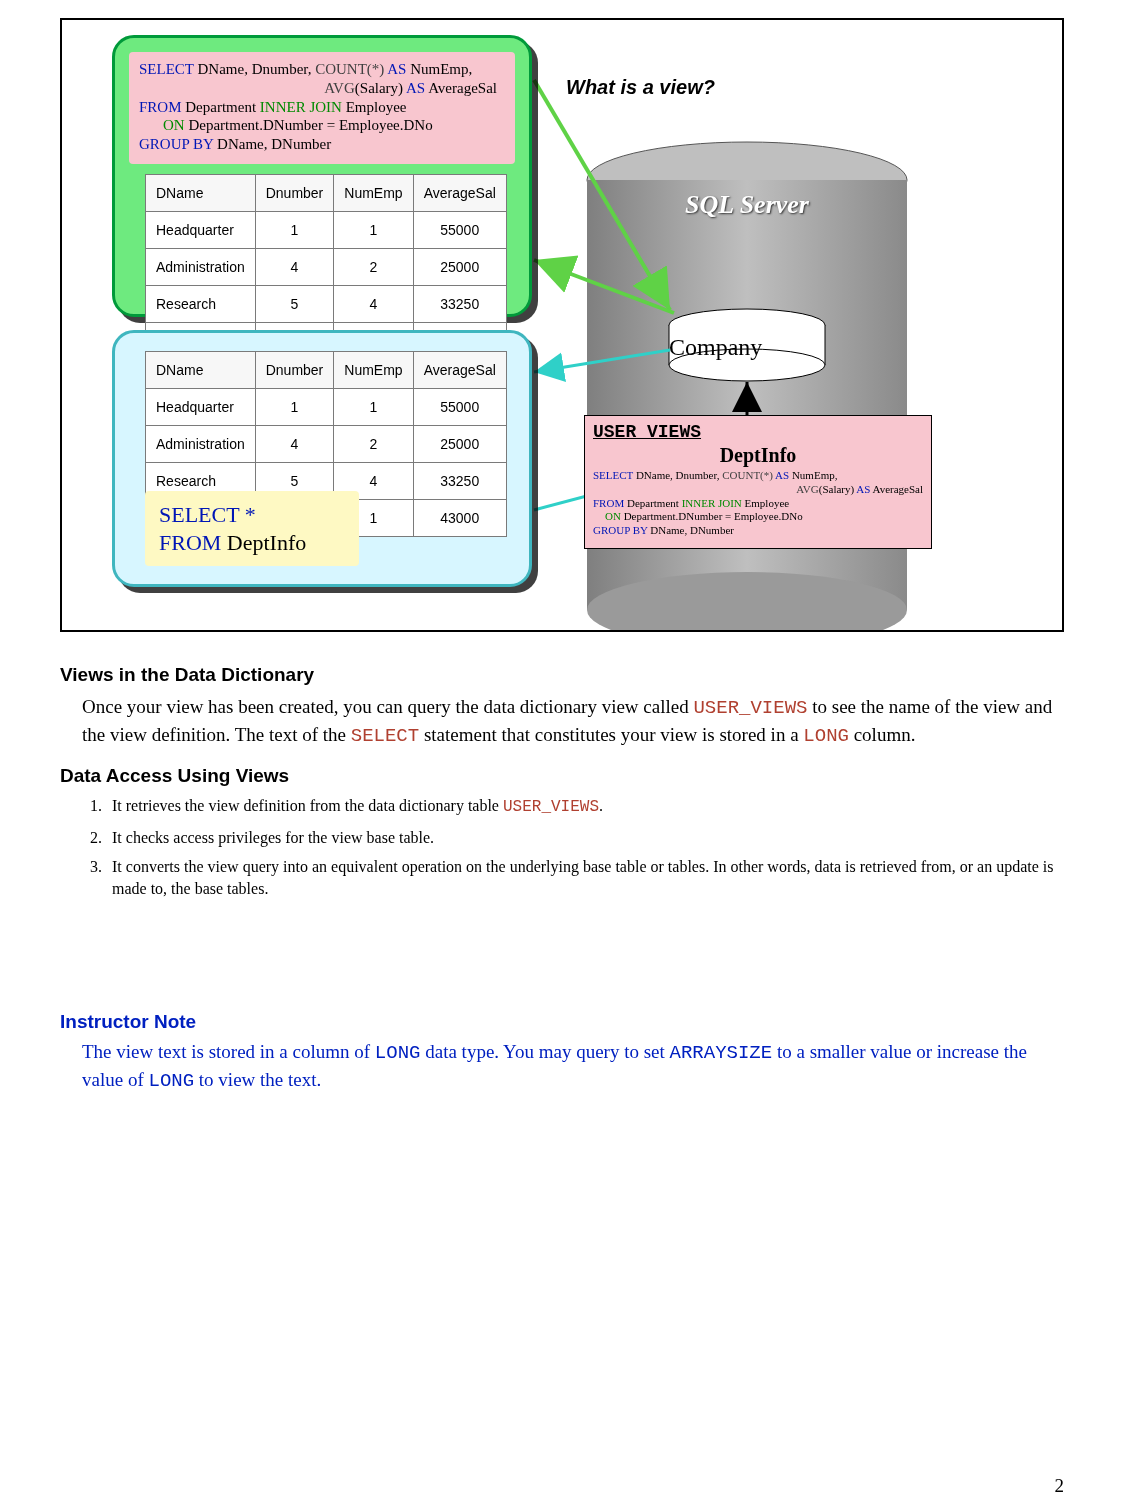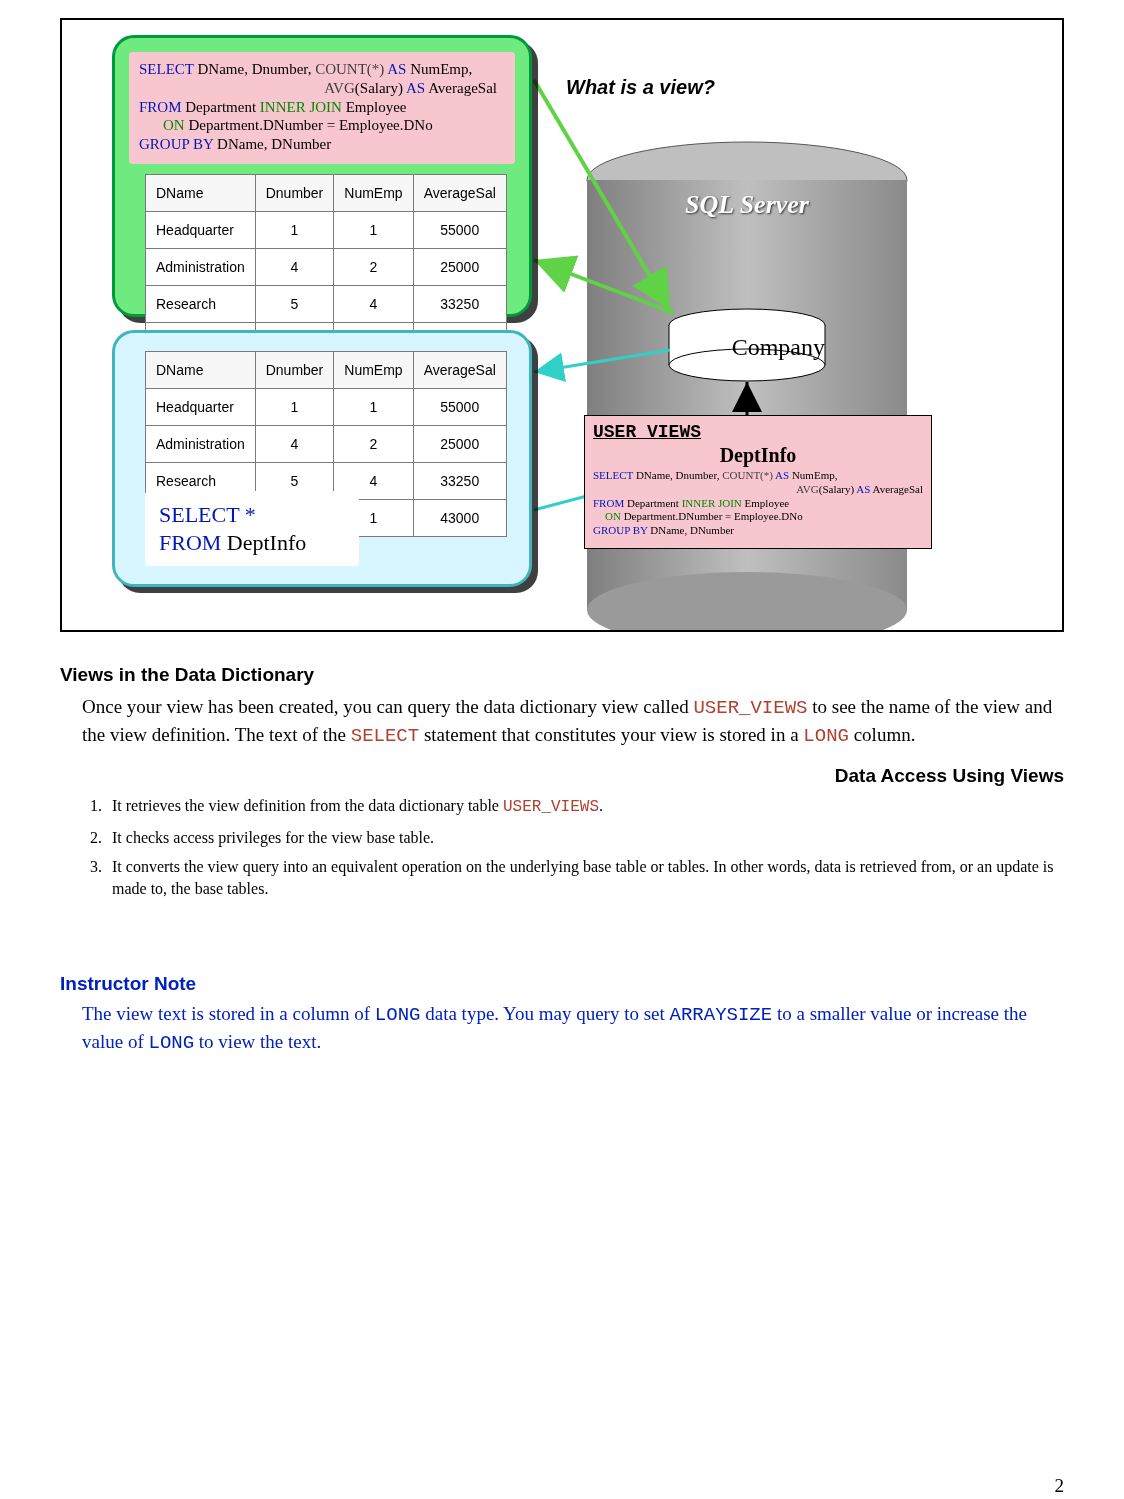--- a/index.html
+++ b/index.html
@@ -8,37 +8,37 @@
   .figure svg{position:absolute;left:0;top:0;}
   .card{position:absolute;border-radius:22px;box-sizing:border-box;}
   .card-green{left:50px;top:15px;width:420px;height:282px;background:#6eea7f;border:3px solid #009a3a;box-shadow:6px 6px 0 rgba(0,0,0,.75);}
   .card-cyan{left:50px;top:310px;width:420px;height:257px;background:#d7f6ff;border:3px solid #3fb6bf;box-shadow:6px 6px 0 rgba(0,0,0,.75);}
   .sql-box{margin:14px 14px 10px 14px;background:#f8c6cf;border-radius:4px;padding:8px 10px 10px 10px;font-family:"Times New Roman",serif;font-size:15px;line-height:1.25;}
   .kw-sel{color:#0016b6;} .kw-func{color:#404040;margin-top:44px;} .kw-grn{color:#008a00;}
   .tbl{margin:6px 14px 0 30px;background:#fff;border-collapse:collapse;font-family:Arial,Helvetica,sans-serif;font-size:14px;}
   .tbl th,.tbl td{border:1px solid #7a7a7a;padding:10px 10px;text-align:left;}
   .tbl th{font-weight:400;background:#f7f7f7;}
   .tbl td.num{text-align:center;}
-  .sql-small{position:absolute;left:30px;bottom:18px;right:170px;background:#ffffff;border-radius:4px;padding:10px 14px;font-size:22px;font-family:"Times New Roman",serif;line-height:1.25;}
+  .sql-small{position:absolute;left:30px;bottom:18px;right:170px;background:#fef9c3;border-radius:4px;padding:10px 14px;font-size:22px;font-family:"Times New Roman",serif;line-height:1.25;}
   .title{position:absolute;left:504px;top:56px;font-family:Arial,Helvetica,sans-serif;font-weight:900;font-size:20px;font-style:italic;}
   .userviews{position:absolute;left:522px;top:395px;width:330px;background:#f8c6cf;border:1px solid #000;font-family:"Courier New",monospace;padding:6px 8px 10px 8px;}
   .userviews .uv-title{font-weight:700;font-size:18px;text-decoration:underline;}
   .userviews .dv-title{font-family:"Times New Roman",serif;font-weight:700;font-size:20px;text-align:center;margin:2px 0 2px 0;}
   .userviews .uv-sql{font-family:"Times New Roman",serif;font-size:11px;line-height:1.25;}
   .body-text{margin:30px 60px 0 60px;font-size:19px;line-height:1.35;}
   .h-overlap{position:relative;height:26px;margin-bottom:6px;}
   .h-overlap .a,.h-overlap .b{position:absolute;left:0;top:0;font-family:Arial,Helvetica,sans-serif;font-weight:700;font-size:19px;}
   .h-overlap .b{font-family:"Times New Roman",serif;font-weight:400;font-size:19px;}
   .para{margin:0 0 4px 22px;}
   .mono{font-family:"Courier New",monospace;color:#b04030;}
   .mono-plain{font-family:"Courier New",monospace;}
-  .h3{font-family:Arial,Helvetica,sans-serif;font-weight:700;font-size:19px;margin:14px 0 6px 0;text-align:right;}
+  .h3{font-family:Arial,Helvetica,sans-serif;font-weight:700;font-size:19px;margin:14px 0 6px 0;}
   ol.steps{margin:6px 0 0 46px;padding:0;font-size:16px;}
   ol.steps li{margin-bottom:8px;padding-left:6px;}
-  .instr{margin:74px 60px 0 60px;}
+  .instr{margin:112px 60px 0 60px;}
   .instr .ih{font-family:Arial,Helvetica,sans-serif;font-weight:700;color:#0020c0;font-size:19px;}
   .instr p{color:#0020c0;font-size:19px;margin:6px 0 0 22px;line-height:1.35;}
   .instr .mono-plain{color:#0020c0;}
   .pagenum{position:absolute;right:60px;bottom:20px;font-size:19px;}
 </style>
 </head>
 <body>
 
 <div class="page">
 
@@ -77,21 +77,21 @@
       <line x1="472" y1="60" x2="608" y2="290" stroke="#5fd246" stroke-width="4" marker-end="url(#arrG)"></line>
       <line x1="612" y1="293" x2="472" y2="240" stroke="#5fd246" stroke-width="4" marker-end="url(#arrG)"></line>
 
       <line x1="472" y1="490" x2="604" y2="455" stroke="#2fd0c8" stroke-width="3" marker-end="url(#arrC)"></line>
       <line x1="608" y1="330" x2="472" y2="352" stroke="#2fd0c8" stroke-width="3" marker-end="url(#arrC)"></line>
     </svg>
 
     <div class="title">What is a view?</div>
 
     <div style="position:absolute;left:525px;top:170px;width:320px;text-align:center;font-family:Liberation Serif, serif;font-weight:900;color:#fff;font-size:26px;font-style:italic;text-shadow:1px 1px 2px #333">SQL Server</div>
-    <div style="position:absolute;left:607px;top:314px;width:156px;text-align:right;font-size:24px;">Company</div>
+    <div style="position:absolute;left:607px;top:314px;width:156px;text-align:left;font-size:24px;">Company</div>
 
     <div class="card card-green">
       <div class="sql-box">
         <div><span class="kw-sel">SELECT</span><span> DName, Dnumber, </span><span class="kw-func">COUNT(*)</span><span class="kw-sel"> AS</span><span> NumEmp,</span></div>
         <div style="text-align:right;padding-right:8px;"><span class="kw-func">AVG</span><span>(Salary) </span><span class="kw-sel">AS</span><span> AverageSal</span></div>
         <div><span class="kw-sel">FROM</span><span> Department </span><span class="kw-grn">INNER JOIN</span><span> Employee</span></div>
         <div style="padding-left:24px;"><span class="kw-grn">ON</span><span> Department.DNumber = Employee.DNo</span></div>
         <div><span class="kw-sel">GROUP BY</span><span> DName, DNumber</span></div>
       </div>
       <table class="tbl">

